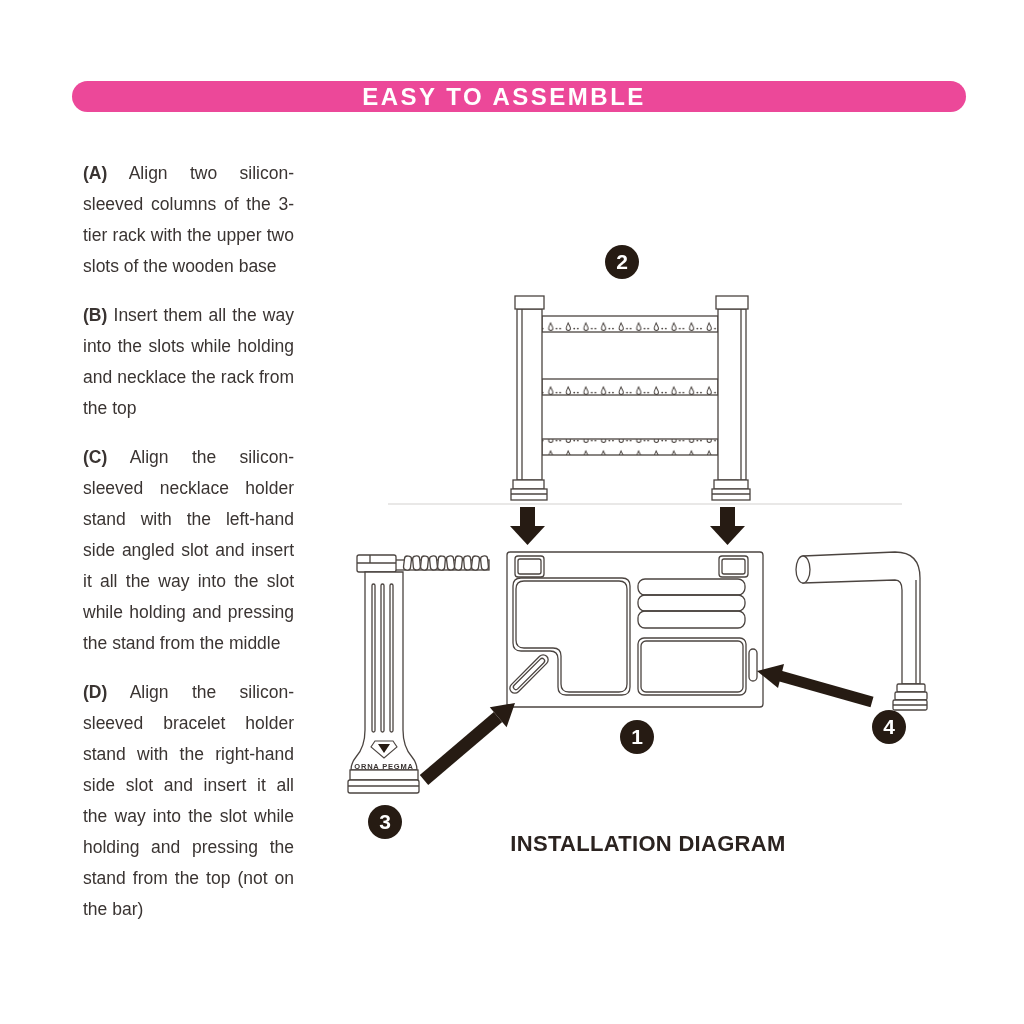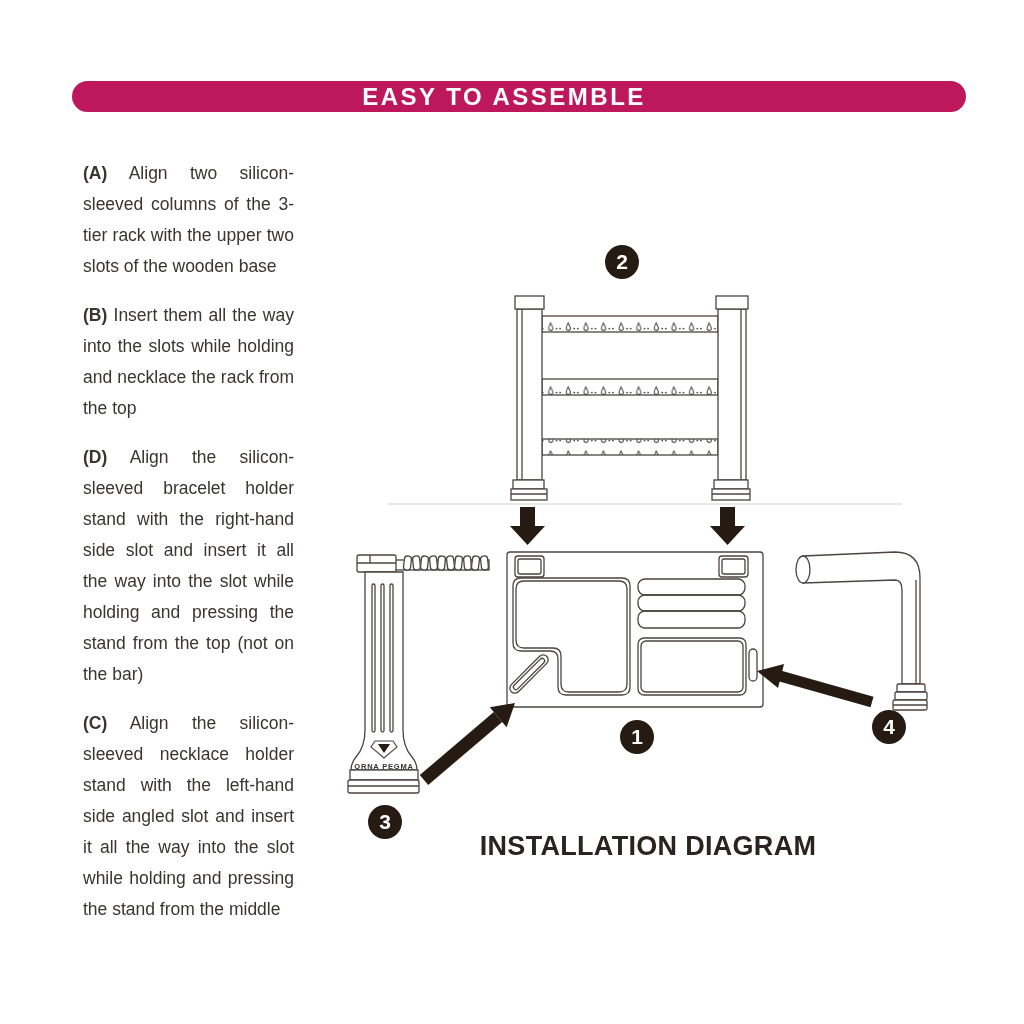--- a/index.html
+++ b/index.html
@@ -2,57 +2,57 @@
 <html><head>
 <meta charset="utf-8">
 <style>
   html,body{margin:0;padding:0;}
   body{
     width:1024px;height:1024px;position:relative;overflow:hidden;
     background:#ffffff;font-family:"Liberation Sans",sans-serif;
   }
   .banner{
     position:absolute;left:72px;top:81px;width:894px;height:31px;
-    background:#be185d;border-radius:16px;
+    background:#ec4899;border-radius:16px;
     display:flex;align-items:center;justify-content:center;
     padding-right:30px;box-sizing:border-box;
   }
   .banner span{
     color:#ffffff;font-size:24px;font-weight:bold;letter-spacing:2.5px;
   }
   .instructions{
     position:absolute;left:83px;top:158px;width:227px;
     color:#3a3432;font-size:17.5px;line-height:31px;text-align:justify;
   }
   .instructions p{margin:0 16px 18px 0;}
   .instructions b{font-weight:bold;}
   .diagram-svg{position:absolute;left:0;top:0;}
   .marker{
     position:absolute;width:34px;height:34px;border-radius:50%;
     background:#261b13;color:#ffffff;font-size:21px;font-weight:bold;
     display:flex;align-items:center;justify-content:center;
   }
   .caption{
     position:absolute;left:448px;top:831px;width:400px;text-align:center;
-    color:#2b2320;font-size:27px;font-weight:bold;letter-spacing:0.3px;
+    color:#2b2320;font-size:22px;font-weight:bold;letter-spacing:0.3px;
     white-space:nowrap;
   }
 </style>
 </head>
 <body>
 
 <div class="banner">
   <span>EASY TO ASSEMBLE</span>
 </div>
 
 <div class="instructions">
   <p><b>(A)</b> <span>Align two silicon-sleeved columns of the 3-tier rack with the upper two slots of the wooden base</span></p>
   <p><b>(B)</b> <span>Insert them all the way into the slots while holding and necklace the rack from the top</span></p>
+  <p><b>(C)</b> <span>Align the silicon-sleeved necklace holder stand with the left-hand side angled slot and insert it all the way into the slot while holding and pressing the stand from the middle</span></p>
   <p><b>(D)</b> <span>Align the silicon-sleeved bracelet holder stand with the right-hand side slot and insert it all the way into the slot while holding and pressing the stand from the top (not on the bar)</span></p>
-  <p><b>(C)</b> <span>Align the silicon-sleeved necklace holder stand with the left-hand side angled slot and insert it all the way into the slot while holding and pressing the stand from the middle</span></p>
 </div>
 
 <svg class="diagram-svg" width="1024" height="1024" viewBox="0 0 1024 1024">
   <defs>
     <pattern id="holes" width="17.6" height="16" patternUnits="userSpaceOnUse">
       <rect width="17.6" height="16" fill="#ffffff"></rect>
       <path d="M5 3 C3.9 5.4 3.1 6.8 3.1 8.3 a2.1 2.1 0 0 0 4.2 0 C7.3 6.8 6.1 5.4 5 3 Z" fill="none" stroke="#4b4440" stroke-width="1"></path>
       <circle cx="11" cy="8.6" r="0.9" fill="#4b4440"></circle>
       <circle cx="14.6" cy="8.6" r="0.9" fill="#4b4440"></circle>
     </pattern>

